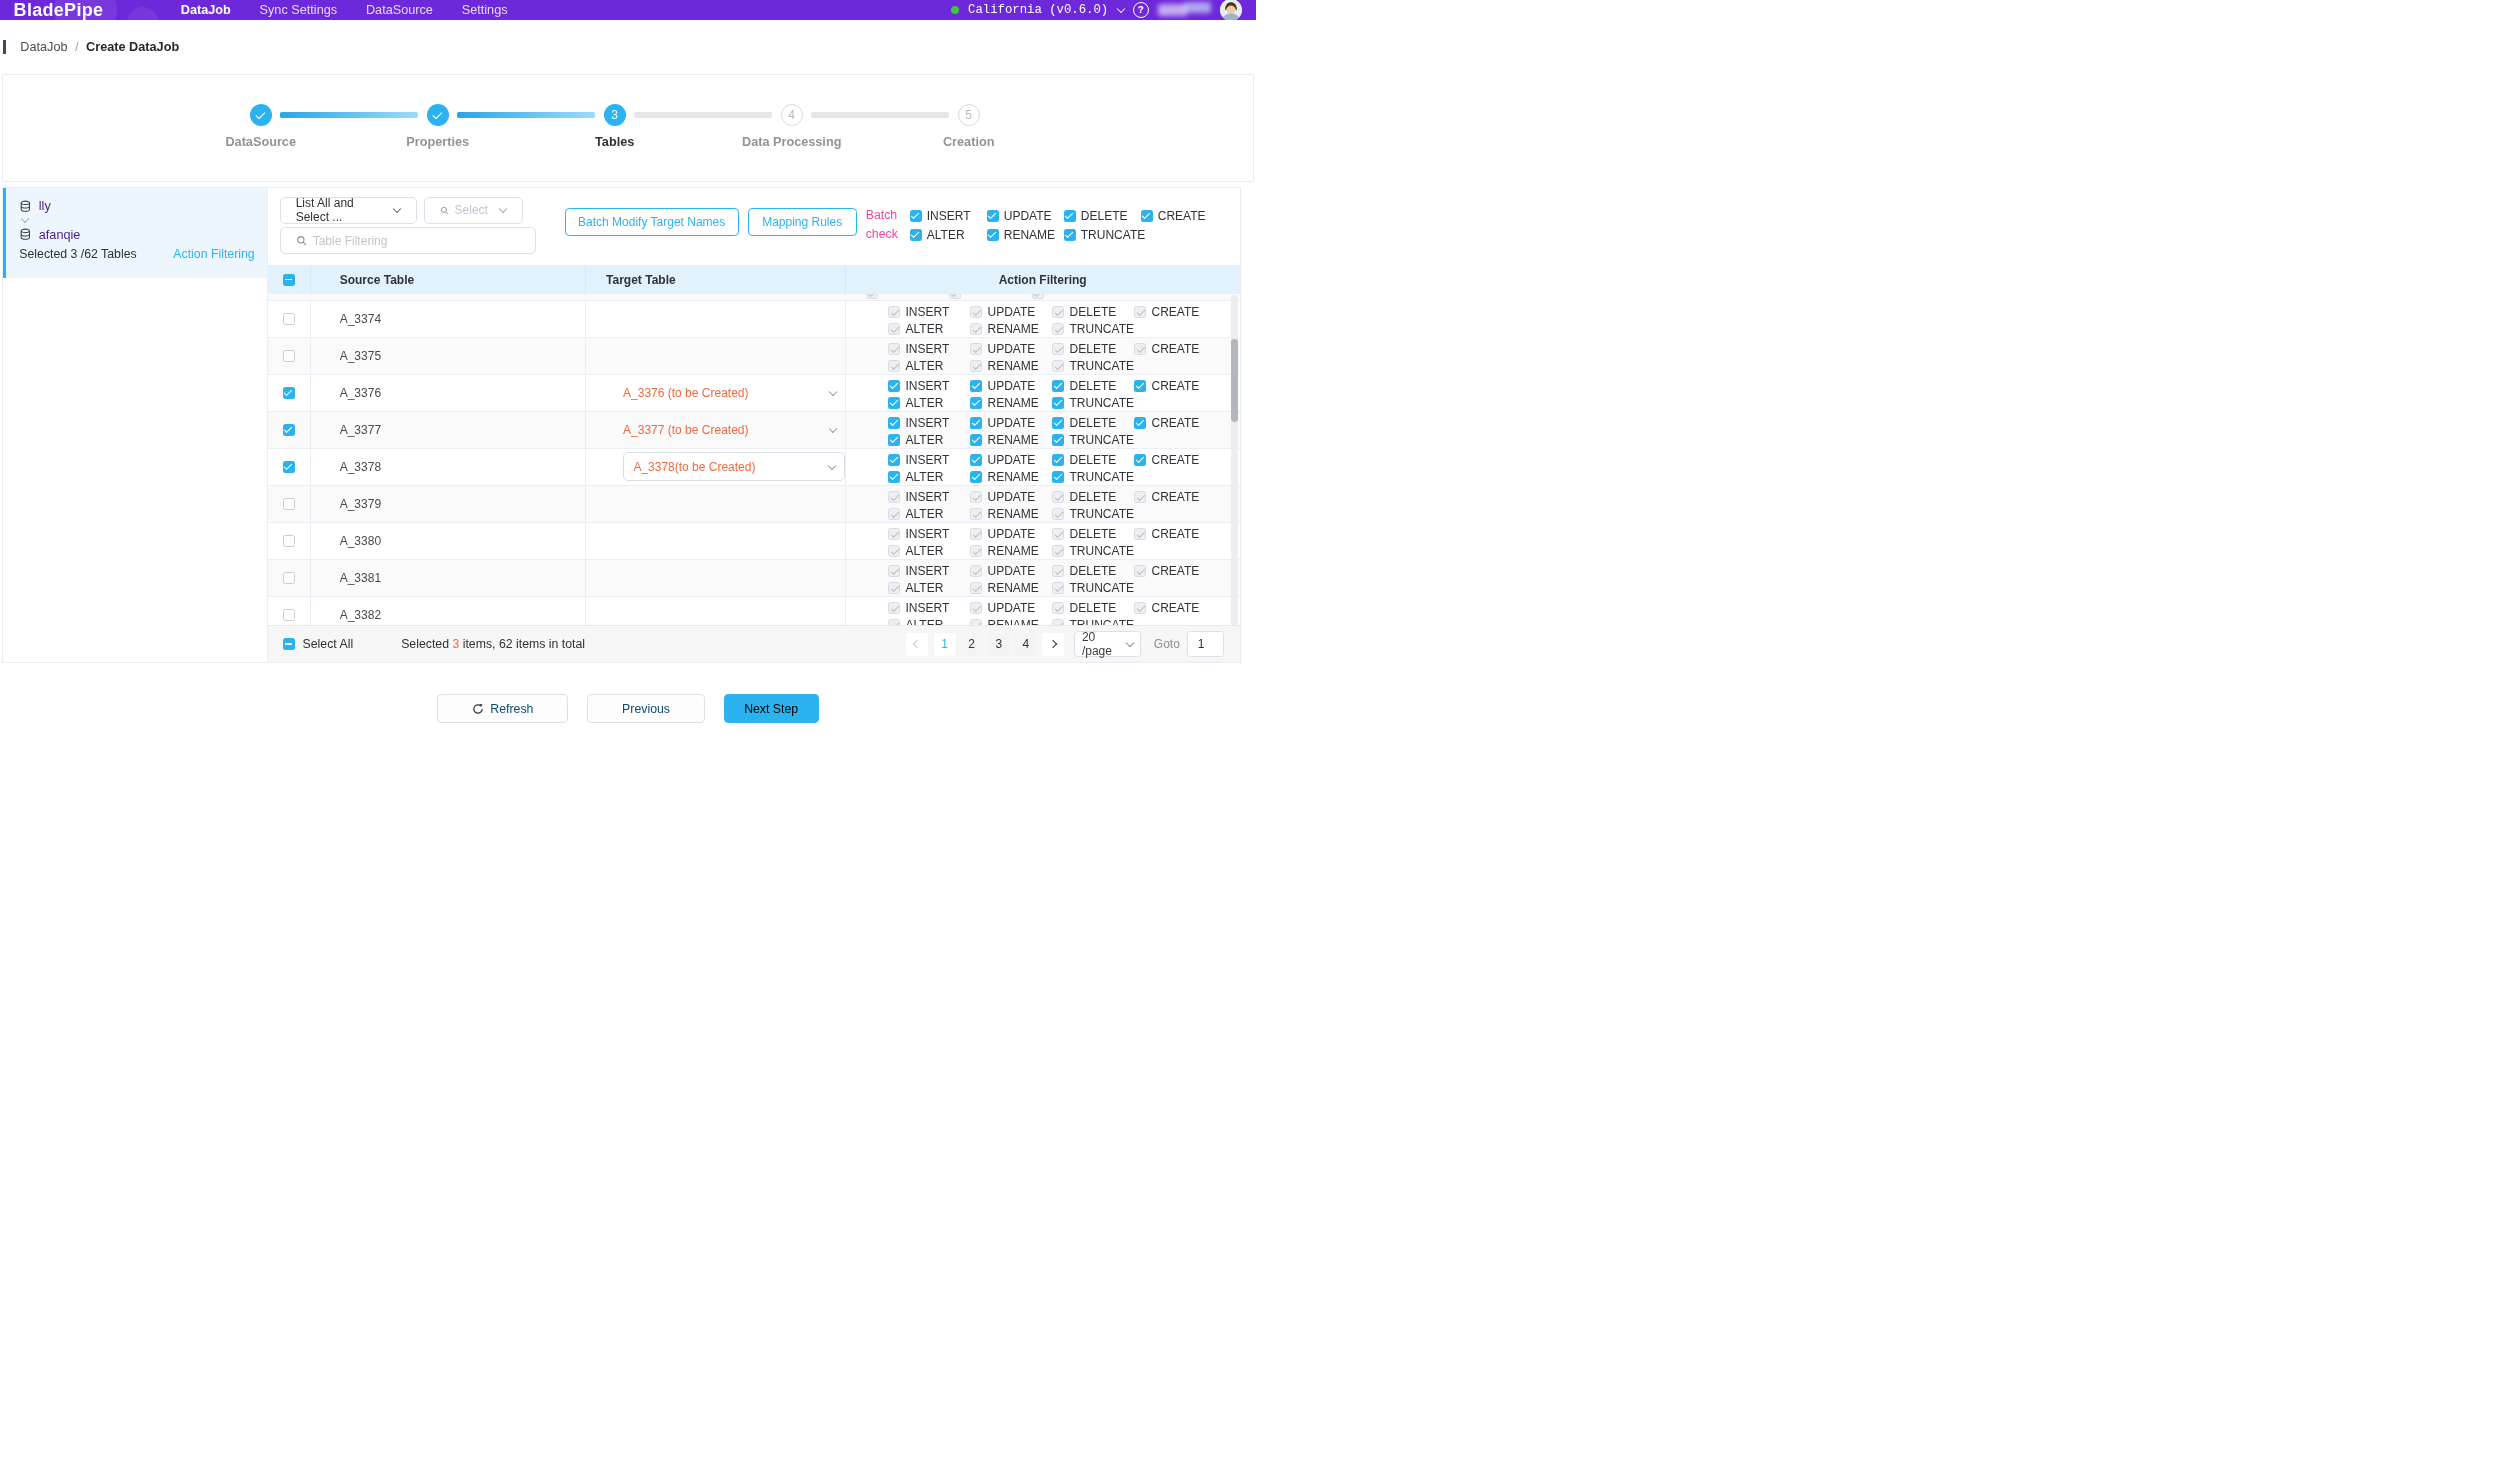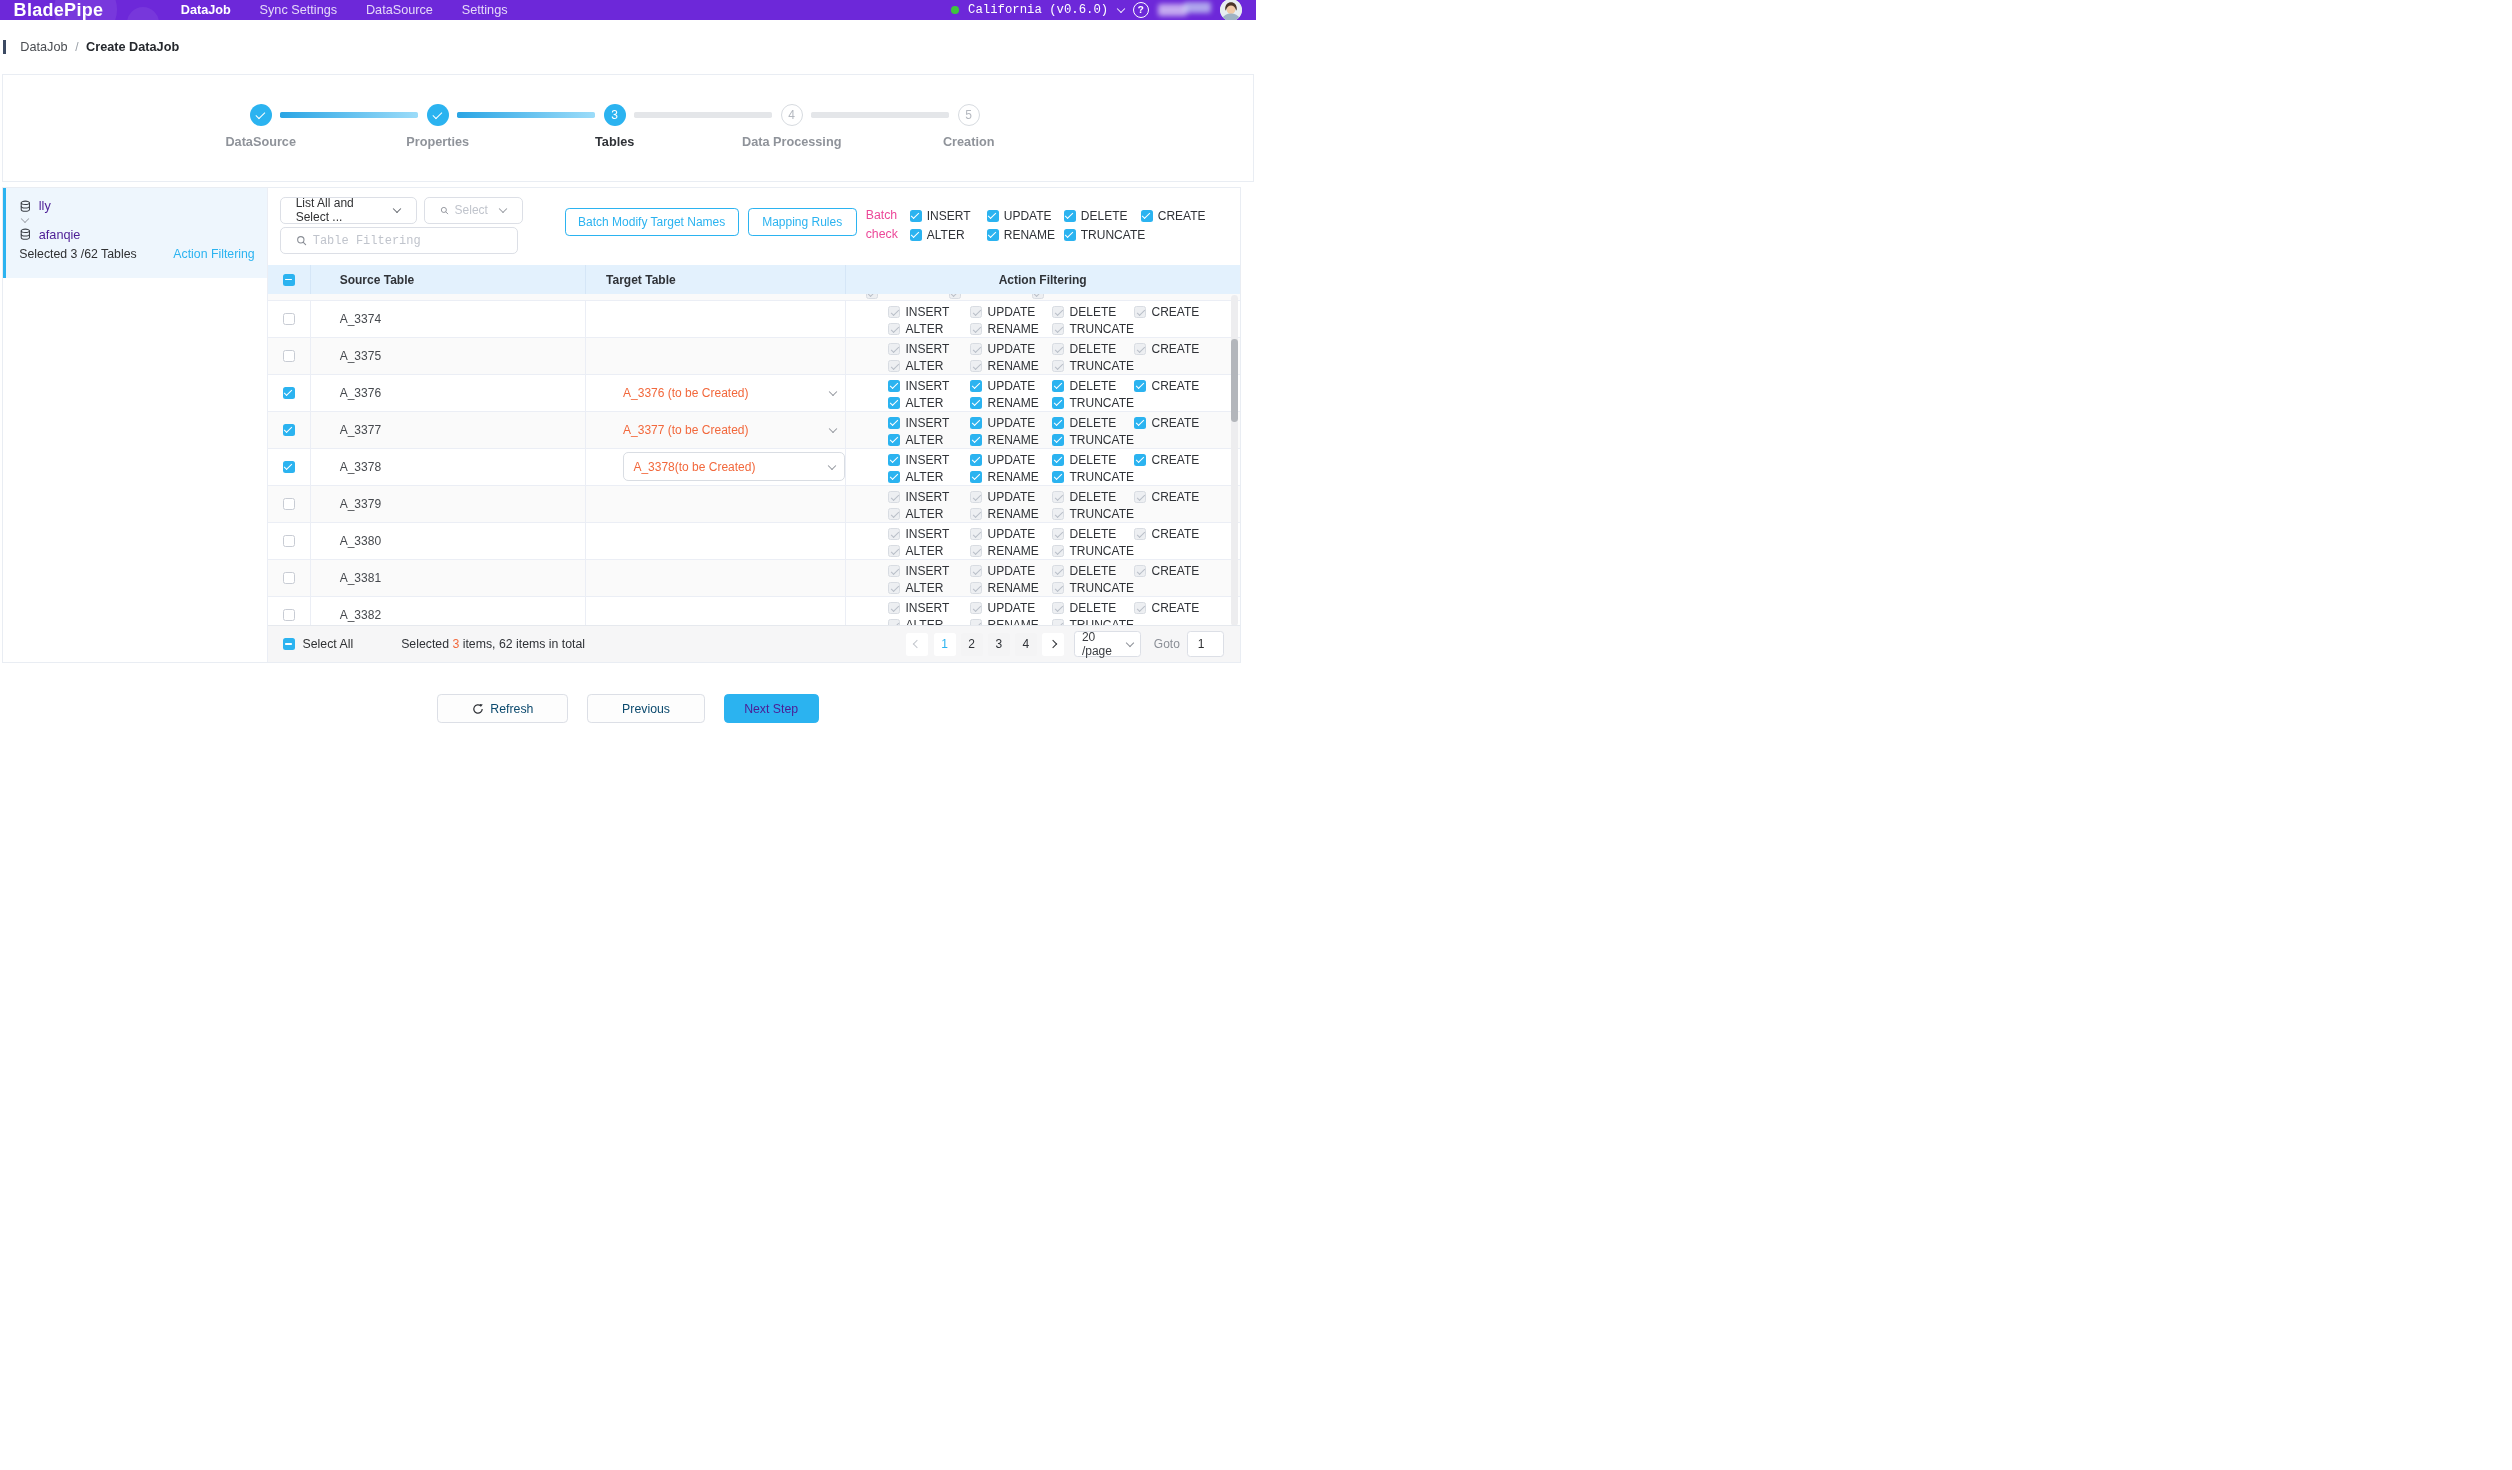--- a/index.html
+++ b/index.html
@@ -66,21 +66,21 @@
   .side-meta { display:flex; justify-content:space-between; align-items:center; margin-top:4.2px; font-size:12.3px; }
   .side-link { color:#2bb3f0; cursor:pointer; }
   .main { flex:1; position:relative; min-width:0; }
   
   .toolbar { height:77px; position:relative; }
   .field { position:absolute; border:0.8px solid #dcdfe6; border-radius:5.1px; background:#fff; height:27px;
     display:flex; align-items:center; padding:0 15px; font-size:12px; color:#303133; gap:6px; }
   .placeholder { color:#c0c4cc; }
   .sel1 { left:12px; top:8.5px; width:137px; }
   .sel2 { left:156px; top:8.5px; width:99px; }
-  .searchbox { left:12px; top:39px; width:238px;font-family:Liberation Mono, monospace; }
+  .searchbox { left:12px; top:39px; width:256px; }
   .spacer { flex:1; }
   .field .chev { color:#8f939a; flex:none; margin-right:0.8px; }
   .sel1 .chev { color:#5a5e66; }
   .btn-outline { position:absolute; height:28px; border:0.8px solid #2bb3f0; color:#2bb3f0; border-radius:4.2px;
     background:#fff; font-size:12px; display:flex; align-items:center; justify-content:center; cursor:pointer; }
   .btn-batch { left:297px; top:20.4px; width:174px; }
   .btn-mapping { left:480px; top:20.4px; width:109px; }
   .batch-label { position:absolute; left:598px; top:18px; font-size:12.3px; color:#ec4899; line-height:18.7px; }
   .batch-grid { position:absolute; left:642px; top:22px; display:flex; }
   .bcol { display:flex; flex-direction:column; gap:6.8px; width:77px; }
@@ -140,21 +140,21 @@
     display:flex; align-items:center; justify-content:space-between; padding:0 6.8px; font-size:12px;
     color:#3a3d42; margin-left:5.1px; cursor:pointer; }
   .psize .chev { color:#8f939a; }
   .goto-label { color:#8b8f97; margin:0 2.5px 0 7.6px; font-size:12px; }
   .goto-input { width:37px; height:25.5px; border:0.8px solid #dcdfe6; border-radius:3.4px; padding-left:9.3px;
     font-size:12px; color:#303133; font-family:inherit; outline:none; background:#fff; }
   
   .actions { margin-top:31px; display:flex; justify-content:center; gap:18.7px; }
   .btn { height:29px; border:0.8px solid #dcdfe6; border-radius:4.2px; background:#fdfdfd; font-size:12.3px;
     color:#0c4a6e; display:flex; align-items:center; justify-content:center; gap:6px; padding:0 34px; cursor:pointer; }
-  .btn.primary { background:#2bb3f0; border-color:#2bb3f0; color:#4c1d95; padding:0 19.5px; }
+  .btn.primary { background:#2bb3f0; border-color:#2bb3f0; color:#000000; padding:0 19.5px; }
   svg { display:block; }
 </style>
 </head>
 <body>
 
 <header class="topbar">
   <div class="logo">BladePipe</div>
   <nav class="nav" id="mainNav">
       <div class="nav-item active">DataJob</div>
       <div class="nav-item">Sync Settings</div>

